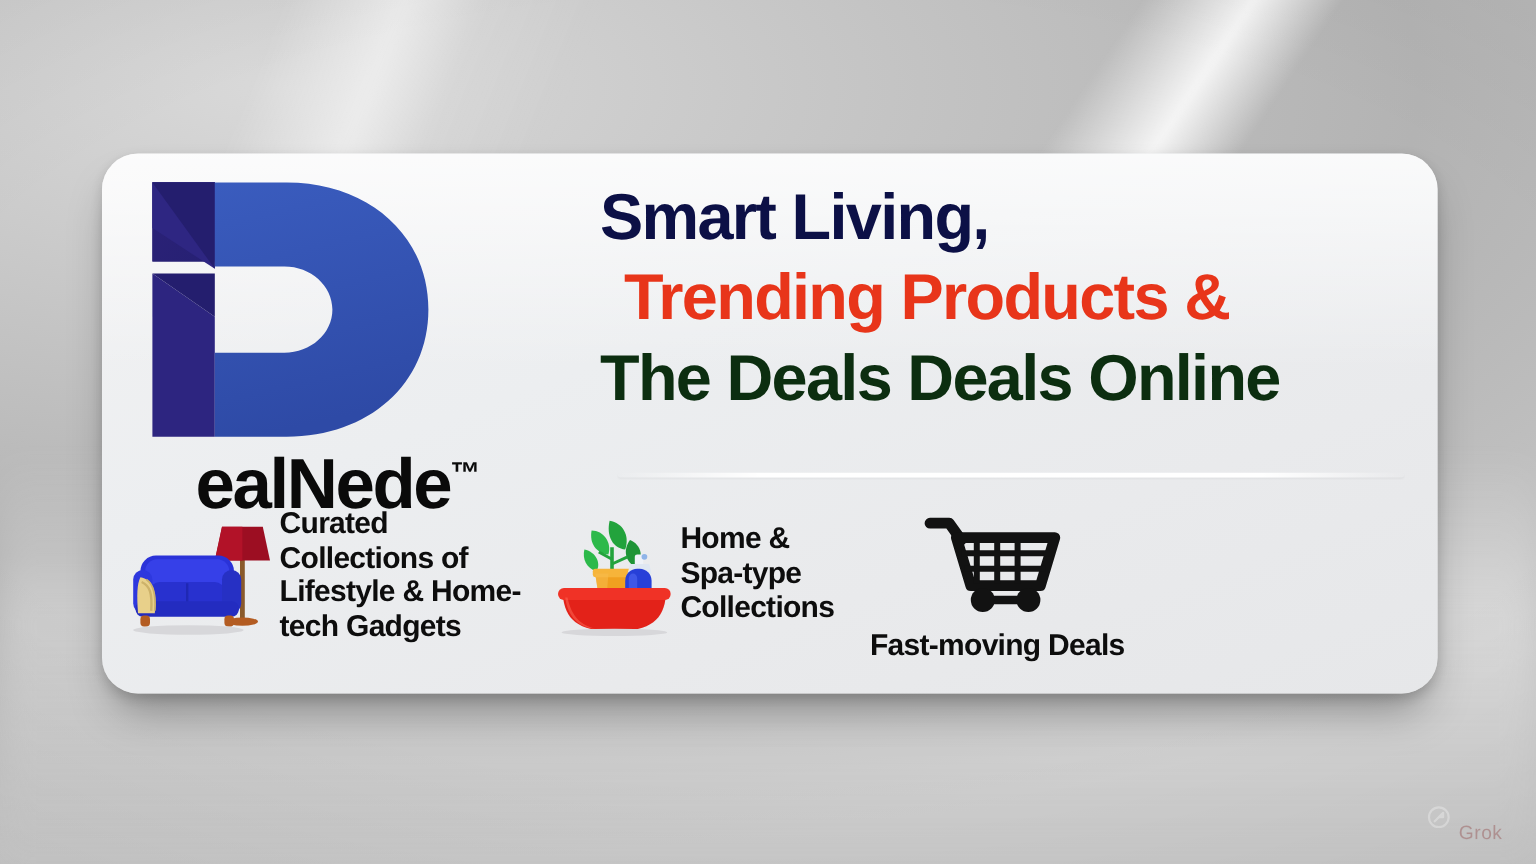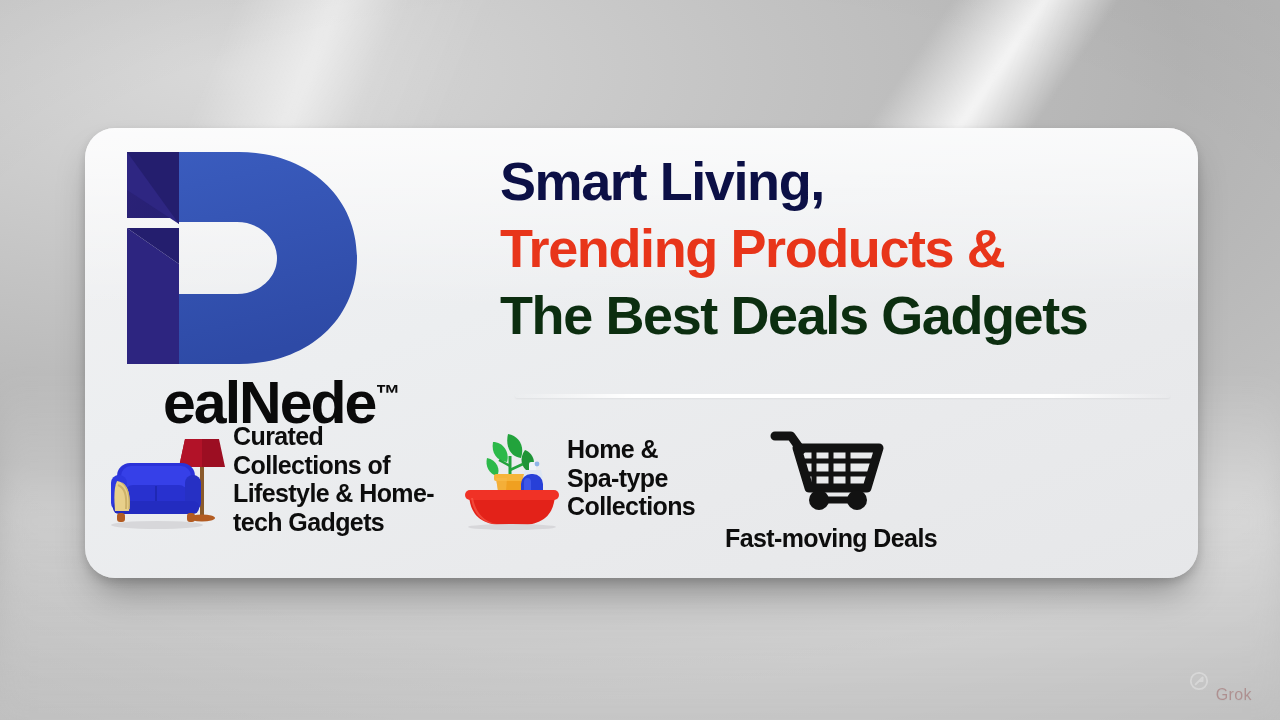--- a/index.html
+++ b/index.html
@@ -60,21 +60,21 @@
   }
   .brand-text .tm{font-size:25px;vertical-align:super;letter-spacing:0;font-weight:700;}
 
   
   .headline{position:absolute;left:415px;top:20px;width:665px;}
   .hl{
     font-weight:700;font-size:54px;line-height:1.24;letter-spacing:-1.4px;
     white-space:nowrap;
   }
   .hl-1{color:#0c1046;}
-  .hl-2{color:#e8351a;}
+  .hl-2{color:#e8351a;margin-left:20px;}
   .hl-3{color:#0c2e10;}
 
   .divider{
     position:absolute;left:430px;top:266px;width:655px;height:4px;
     background:linear-gradient(90deg, rgba(255,255,255,0) 0%, rgba(255,255,255,1) 18%, rgba(255,255,255,1) 82%, rgba(255,255,255,0) 100%);
     border-radius:3px;
     box-shadow:0 1px 2px rgba(0,0,0,.05);
   }
 
   
@@ -151,21 +151,21 @@
 
         <path d="M58 6 L118 6 C186 6 236 50 236 112 C236 174 186 218 118 218 L58 218 L58 148 L116 148
                  C138 148 156 132 156 112 C156 92 138 76 116 76 L58 76 Z" fill="url(#gBlue)"></path>
       </svg>
       <div class="brand-text"><span>ealNede</span><span class="tm">™</span></div>
     </div>
 
     <div class="headline">
       <div class="hl hl-1">Smart Living,</div>
       <div class="hl hl-2">Trending Products &amp;</div>
-      <div class="hl hl-3">The Best Deals Gadgets</div>
+      <div class="hl hl-3">The Deals Deals Online</div>
     </div>
 
     <div class="divider"></div>
 
     <div class="features">
 
       <div class="feature" id="feat-0">
         <div class="f-icon">
           <svg viewBox="0 0 124 108" width="124" height="108">
 

